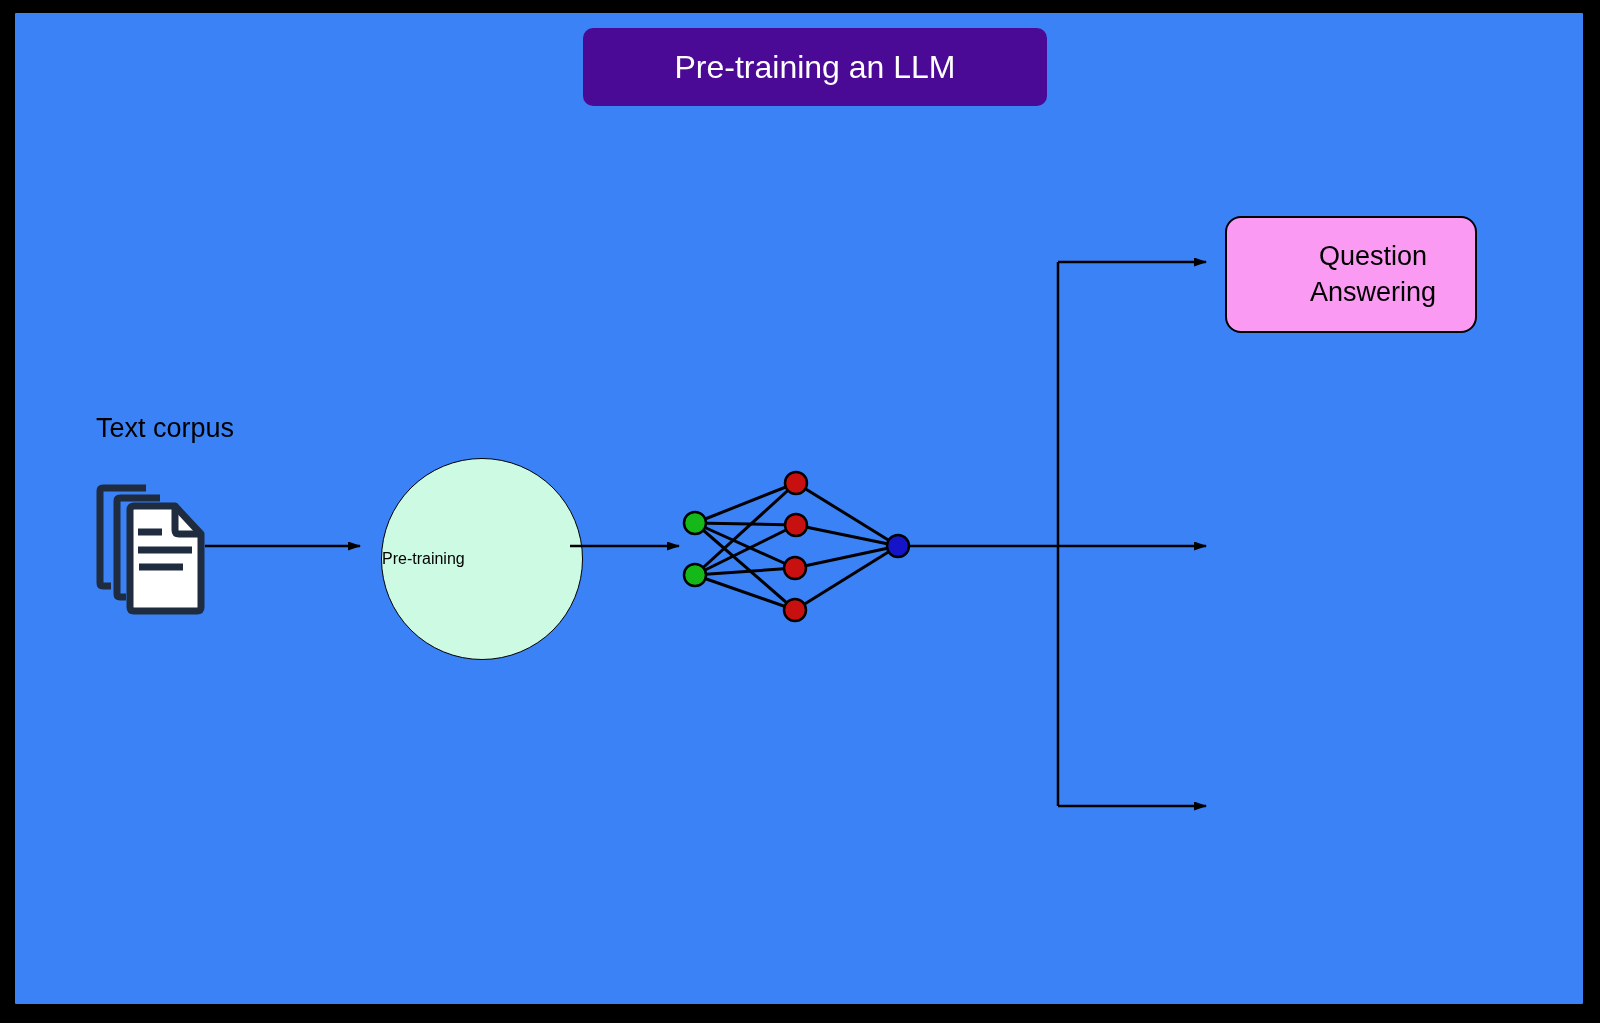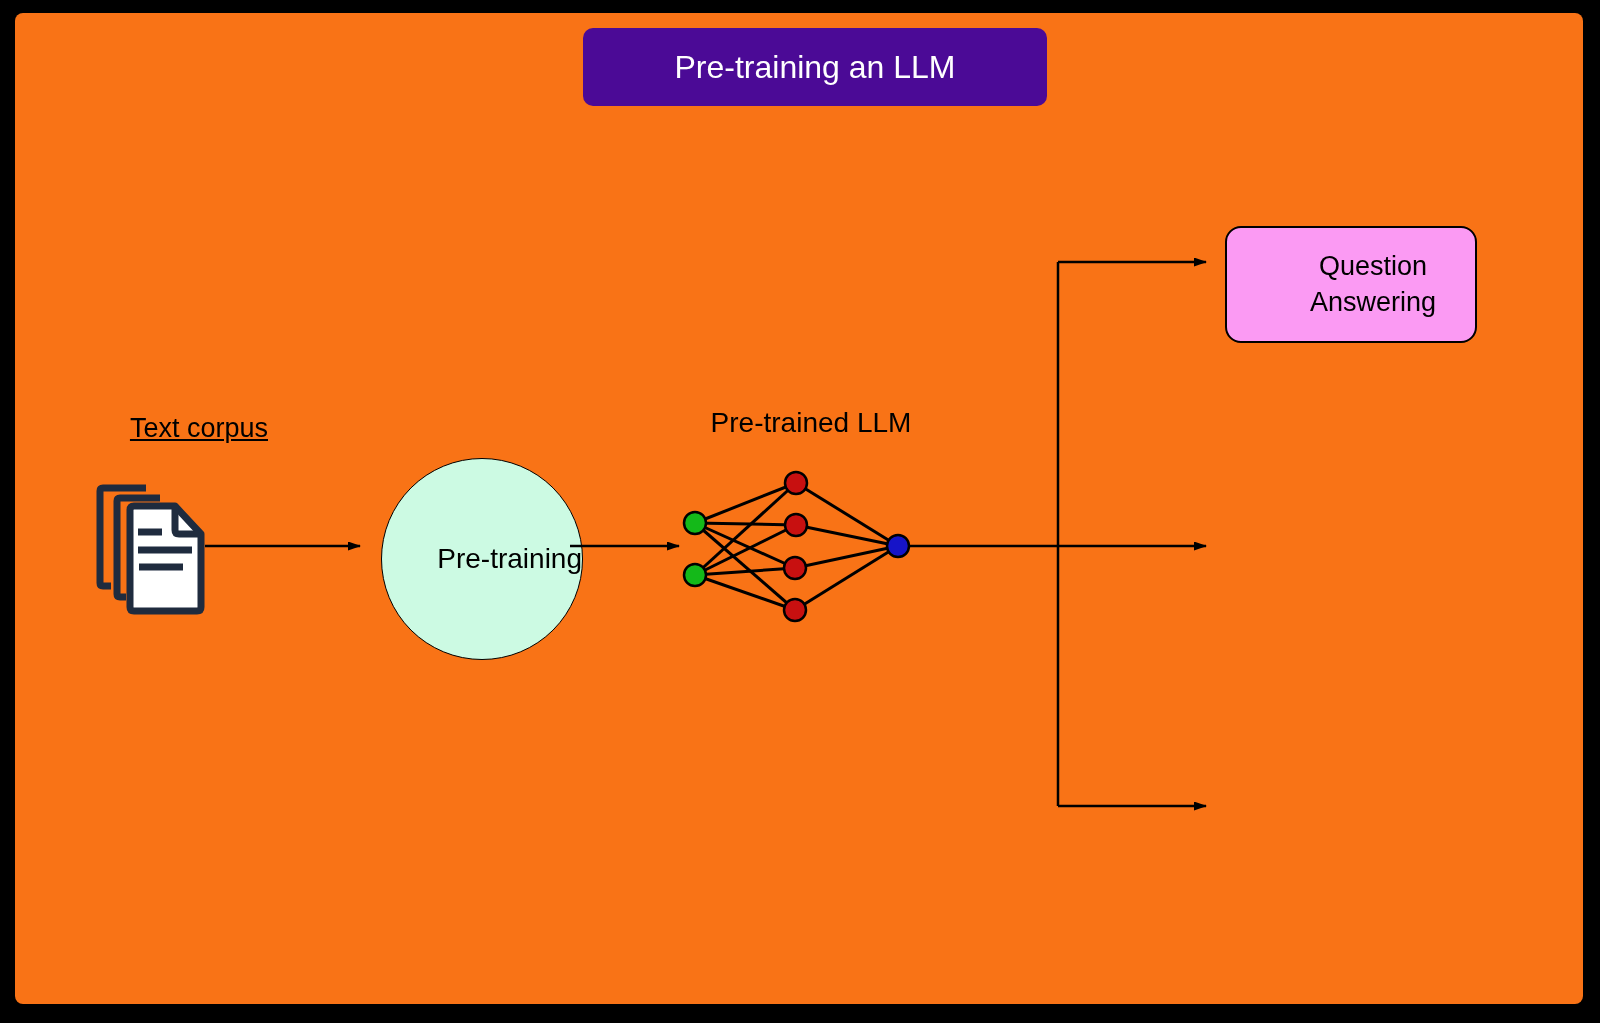--- a/index.html
+++ b/index.html
@@ -6,90 +6,89 @@
   .canvas{
     position:relative;
     width:1600px;height:1023px;
     background:#000;
     font-family:"Liberation Sans", sans-serif;
     overflow:hidden;
   }
   .page{
     position:absolute;
     left:15px; top:13px; right:17px; bottom:19px;
-    background:#f97316;
-    border-radius:8px;
+    background:#3b82f6;
+    border-radius:1px;
   }
   
   .banner{
     position:absolute;
     left:568px; top:15px; width:464px; height:78px;
     background:#4b0a96;
     border-radius:10px;
     display:flex; align-items:center; justify-content:center;
     color:#ffffff;
     font-size:32px;
   }
   
   .text-corpus-label{
     position:absolute;
-    left:63px; top:400px; width:190px;
-    text-align:right;
-    font-size:27px; color:#000;text-decoration:underline;
+    left:55px; top:400px; width:190px;
+    text-align:center;
+    font-size:27px; color:#000;
   }
   
   .pretrained-label{
     position:absolute;
     left:671px; top:394px; width:250px;
     text-align:center;
     font-size:28px; color:#000;
   }
   
   .process-circle{
     position:absolute;
     left:366px; top:445px; width:202px; height:202px;
     background:#ccfae3;
     border:1.5px solid #000;
     border-radius:50%;
-    display:flex; align-items:center; justify-content:flex-end;
-    font-size:28px; color:#000;
+    display:flex; align-items:center; justify-content:flex-start;
+    font-size:16px; color:#000;
     box-sizing:border-box;
   }
   
   .out-box{
     position:absolute;
     left:1210px; width:252px; height:117px;
     background:#fb9af3;
     border:2.5px solid #000;
     border-radius:16px;
     display:flex; align-items:center; justify-content:center;
     text-align:center;
     font-size:27px; line-height:1.33; color:#000;
     white-space:pre-line;
     box-sizing:border-box;
   }
-  .out-box.qa{top:213px;padding-left:44px;}
+  .out-box.qa{top:203px;padding-left:44px;}
   .out-box.tc{top:485px;}
   .out-box.ir{top:745px;}
   svg{display:block;}
   .overlay-svg{position:absolute; left:0; top:0; pointer-events:none;}
 </style>
 </head>
 <body>
 
 <div class="canvas">
   <div class="page">
 
     <div class="banner">
       <span>Pre-training an LLM</span>
     </div>
 
     <div class="text-corpus-label">Text corpus</div>
 
-    <div class="pretrained-label">Pre-trained LLM</div>
 
     <div class="process-circle">
       <span>Pre-training</span>
     </div>
 
     <div class="out-box qa">
       <span>Question
 Answering</span>
     </div>
 

